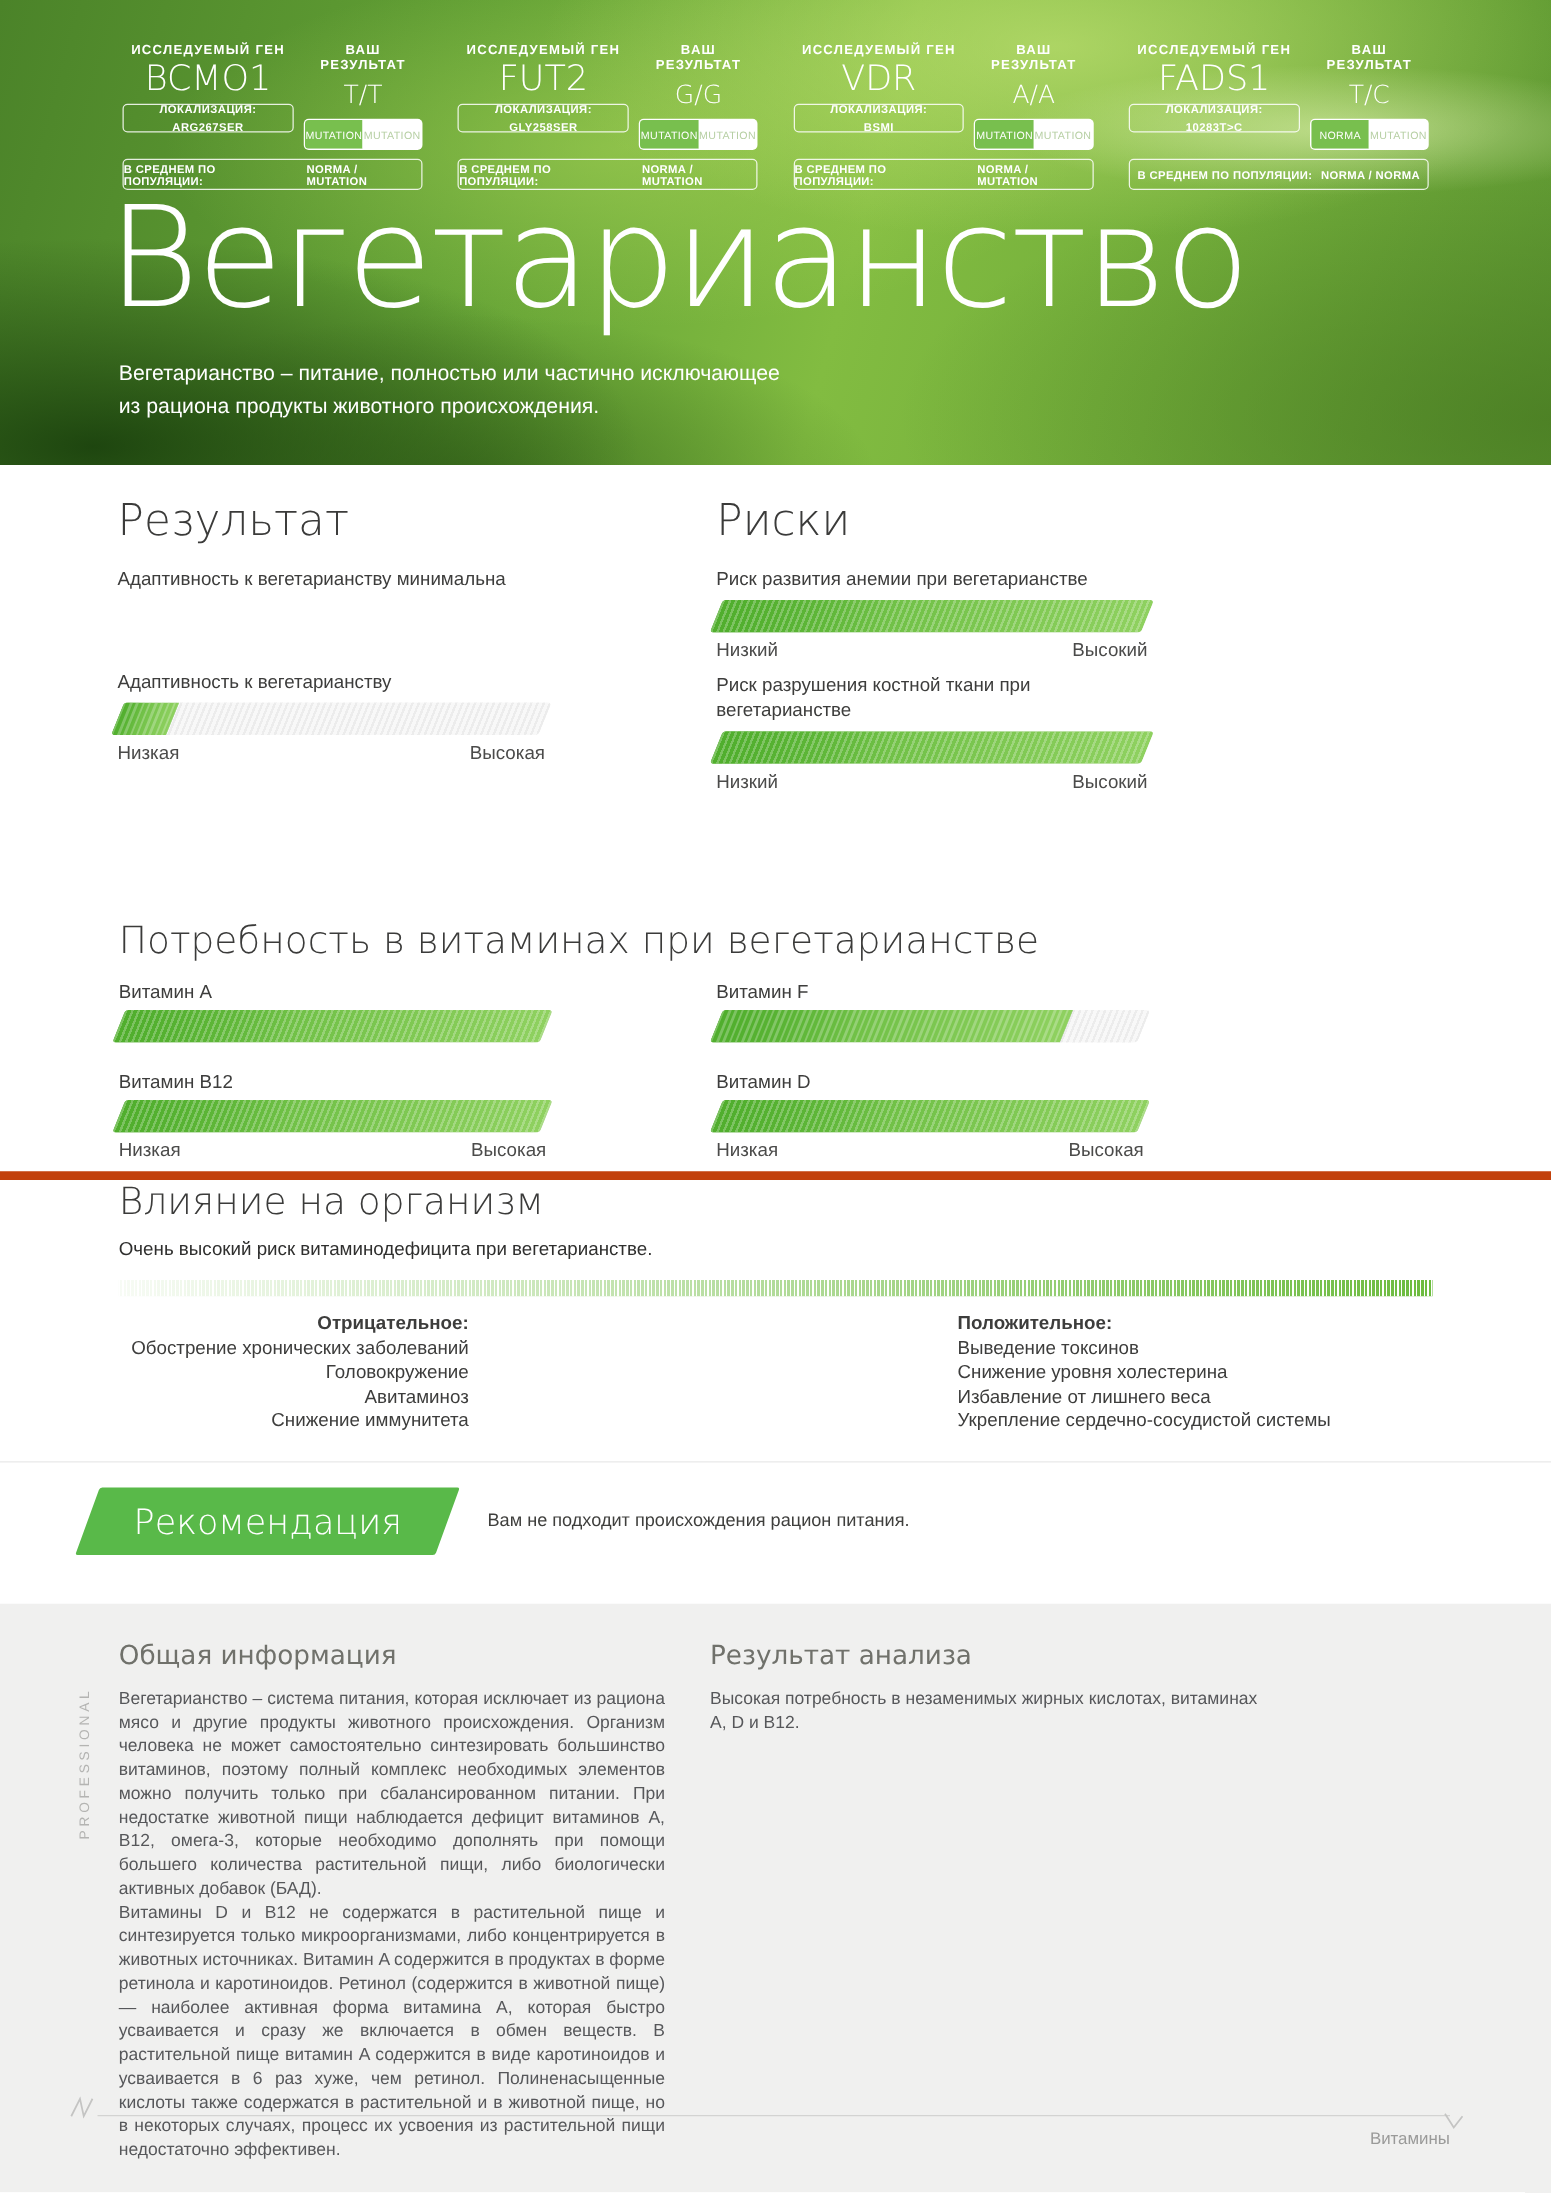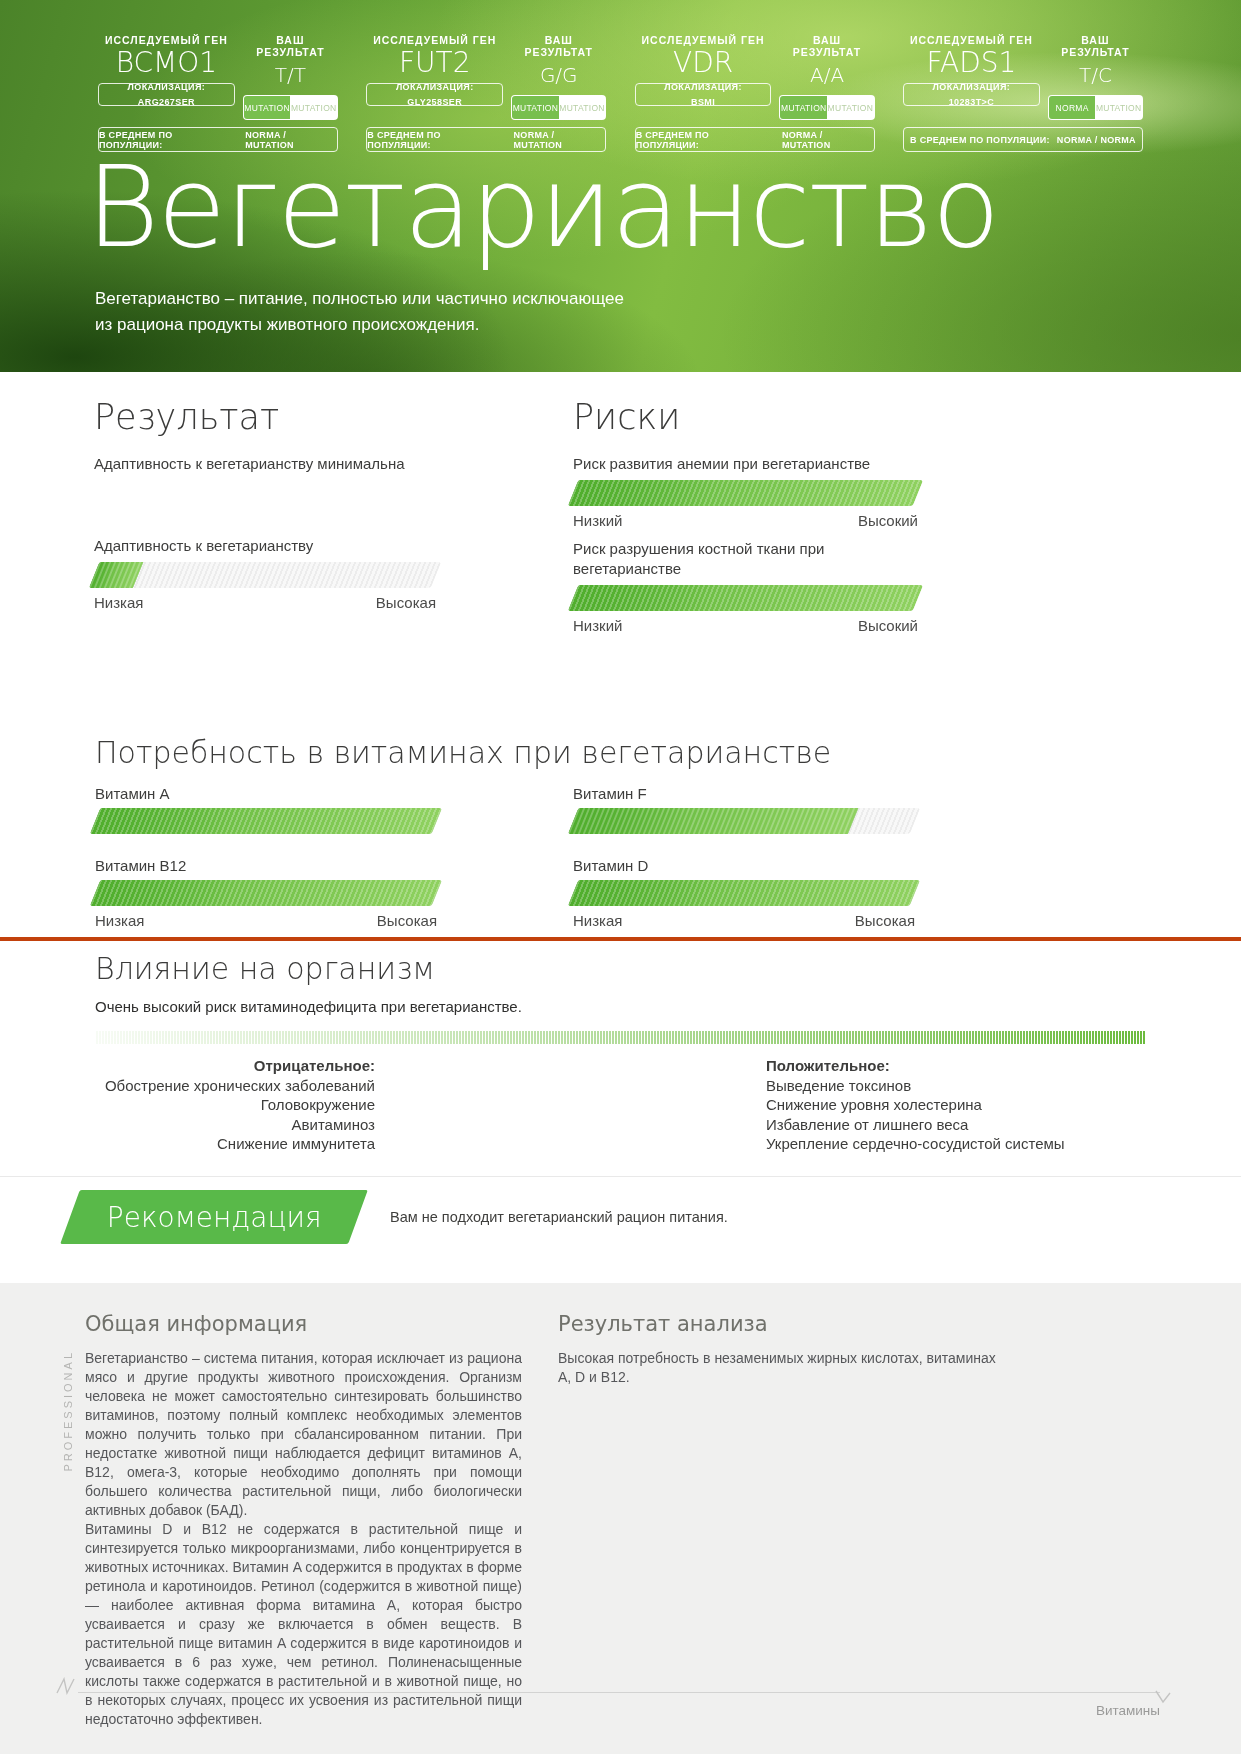--- a/index.html
+++ b/index.html
@@ -62,41 +62,41 @@
   .result-col .bar-block{margin-top:62px;}
   .risks-col{position:absolute;left:573px;top:398px;width:345px;}
   .risks-col .bar-block{margin-bottom:9px;}
 
   .vitamins{position:absolute;left:95px;top:735px;width:1051px;}
   .vit-grid{display:grid;grid-template-columns:342px 342px;column-gap:136px;}
   .vit-block .bar-label{margin-bottom:4px;}
   .vit-block + .vit-block{margin-top:22px;}
 
   .influence{position:absolute;left:0;top:937px;width:100%;box-sizing:border-box;
-    padding:10px 95px 22px 95px;border-top:4px solid #c2410c;border-bottom:1px solid #e9e9e9;}
+    padding:0 95px 22px 95px;border-top:7px solid #c2410c;border-bottom:1px solid #e9e9e9;}
   .influence h2{margin-bottom:10px;}
   .influence-summary{font-size:15px;line-height:20px;color:#2f2f2e;}
   .grad-bar{margin-top:14px;height:13px;
     background-image:
       repeating-linear-gradient(90deg,#ffffff 0 1px,rgba(255,255,255,0) 1px 3px),
       linear-gradient(90deg,rgba(108,187,62,.05),#6cbb3e);}
   .pn-row{display:flex;justify-content:space-between;margin-top:12px;}
   .pn-col{font-size:15px;line-height:19.5px;color:#3d3d3c;width:380px;}
   .pn-col.neg{text-align:right;width:280px;}
   .pn-head{font-weight:bold;}
 
   .rec-banner{position:absolute;left:70px;top:1190px;width:288px;height:54px;background:#59b949;
     transform:skewX(-20deg);border-radius:2px;display:flex;align-items:center;justify-content:center;}
   .rec-banner span{transform:skewX(20deg);color:#fff;font-size:28px;}
   .rec-text{position:absolute;left:390px;top:1207px;width:480px;font-size:14.5px;
     line-height:20px;color:#3f3f3d;}
 
   
   .infobox{position:absolute;left:0;top:1283px;right:0;bottom:0;background:#f0f0ef;}
-  .info-grid{position:absolute;top:28px;left:85px;display:grid;
+  .info-grid{position:absolute;top:28px;left:95px;display:grid;
     grid-template-columns:437px 450px;column-gap:36px;}
   .info-h{font-size:21px;line-height:26px;color:#70716b;margin:0 0 12px 0;font-weight:normal;}
   .info-body{font-size:14px;line-height:19px;color:#56575a;text-align:justify;margin:0;}
   .info-body + .info-body{margin-top:0;}
   .analysis-body{font-size:14px;line-height:19px;color:#56575a;margin:0;}
   .watermark{position:absolute;left:62px;top:67px;writing-mode:vertical-rl;transform:rotate(180deg);
     font-size:11px;letter-spacing:3px;color:#b4b4b2;}
 
   
   .footer-line{position:absolute;left:78px;right:81px;top:1692px;height:1px;background:#d3d3d2;}
@@ -322,21 +322,21 @@
         <div>Снижение уровня холестерина</div>
         <div>Избавление от лишнего веса</div>
         <div>Укрепление сердечно-сосудистой системы</div>
       </div>
     </div>
   </section>
 
   <div class="rec-banner">
     <span class="thin">Рекомендация</span>
   </div>
-  <div class="rec-text">Вам не подходит вегетарианский рацион питания.</div>
+  <div class="rec-text">Вам не подходит происхождения рацион питания.</div>
 
   <section class="infobox">
     <div class="watermark">PROFESSIONAL</div>
     <div class="info-grid">
       <div>
         <h3 class="info-h thin">Общая информация</h3>
         <p class="info-body">Вегетарианство – система питания, которая исключает из рациона мясо и другие продукты животного происхождения. Организм человека не может самостоятельно синтезировать большинство витаминов, поэтому полный комплекс необходимых элементов можно получить только при сбалансированном питании. При недостатке животной пищи наблюдается дефицит витаминов A, B12, омега-3, которые необходимо дополнять при помощи большего количества растительной пищи, либо биологически активных добавок (БАД).</p>
         <p class="info-body">Витамины D и B12 не содержатся в растительной пище и синтезируется только микроорганизмами, либо концентрируется в животных источниках. Витамин A содержится в продуктах в форме ретинола и каротиноидов. Ретинол (содержится в животной пище) — наиболее активная форма витамина A, которая быстро усваивается и сразу же включается в обмен веществ. В растительной пище витамин A содержится в виде каротиноидов и усваивается в 6 раз хуже, чем ретинол. Полиненасыщенные кислоты также содержатся в растительной и в животной пище, но в некоторых случаях, процесс их усвоения из растительной пищи недостаточно эффективен.</p>
       </div>
       <div>

